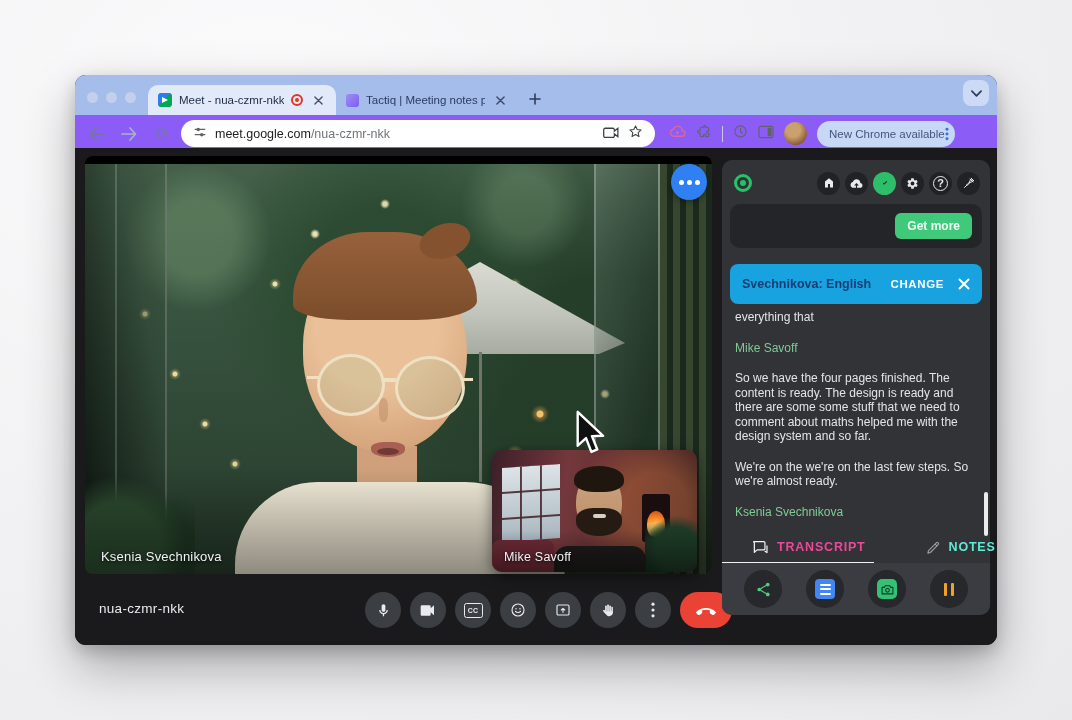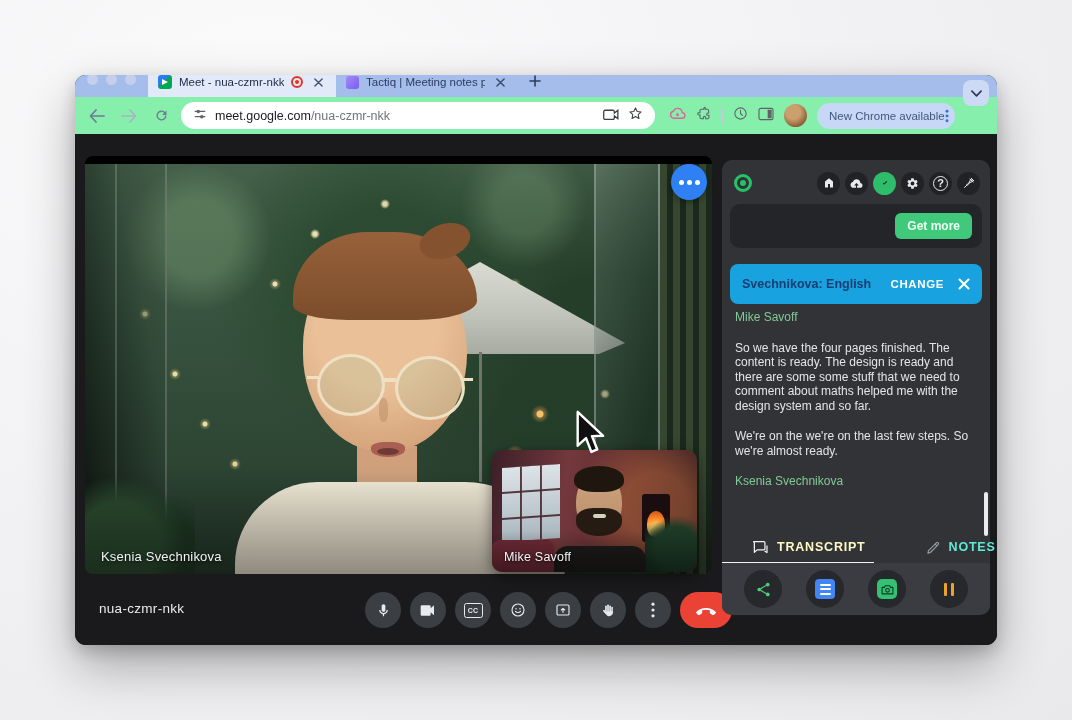--- a/index.html
+++ b/index.html
@@ -10,42 +10,42 @@
     -webkit-font-smoothing:antialiased;
   }
   
   .window{
     position:absolute;left:75px;top:75px;width:922px;height:570px;
     border-radius:11px;overflow:hidden;
     box-shadow:0 22px 50px rgba(0,0,0,.30), 0 6px 16px rgba(0,0,0,.18);
     background:#1a1a1c;
   }
   
-  .tabstrip{height:22px;background:#a4bdea;display:flex;align-items:flex-end;position:relative;}
+  .tabstrip{height:40px;background:#a4bdea;display:flex;align-items:flex-end;position:relative;}
   .traffic{display:flex;gap:8px;align-items:center;height:36px;padding:0 12px 0 12px;}
   .tl{width:11px;height:11px;border-radius:50%;background:#c3cfec;}
   .tab{height:30px;display:flex;align-items:center;gap:7px;padding:0 10px;font-size:11.5px;box-sizing:border-box;}
   .tab .title{white-space:nowrap;overflow:hidden;flex:1;}
   .tab-active{width:188px;background:#e2eafa;border-radius:10px 10px 0 0;color:#1d2a47;}
   .tab-inactive{width:182px;color:#2c3b63;}
   .favicon-meet{width:14px;height:14px;border-radius:3px;flex:0 0 auto;
     background:linear-gradient(135deg,#2b7de9 0 46%,#00a84f 46%);position:relative;}
   .favicon-meet::after{content:"";position:absolute;left:4px;top:4px;border-left:6px solid #fff;
     border-top:3px solid transparent;border-bottom:3px solid transparent;}
   .favicon-tactiq{width:13px;height:13px;border-radius:3px;background:linear-gradient(135deg,#a18df5,#7c5cf0);flex:0 0 auto;}
   .rec-dot{width:12px;height:12px;border-radius:50%;border:2px solid #dc362e;background:#f8e7e5;
     position:relative;flex:0 0 auto;box-sizing:border-box;}
   .rec-dot::after{content:"";position:absolute;left:2px;top:2px;width:4px;height:4px;border-radius:50%;background:#dc362e;}
   .tab-close{width:16px;height:16px;display:flex;align-items:center;justify-content:center;flex:0 0 auto;}
   .tab-close svg{display:block;}
   .newtab{width:26px;height:26px;margin:0 0 3px 4px;display:flex;align-items:center;justify-content:center;}
   .strip-chevron{position:absolute;right:8px;top:5px;width:26px;height:26px;border-radius:8px;
     background:#ccdaf6;display:flex;align-items:center;justify-content:center;}
   
-  .toolbar{height:37px;background:#86efac;display:flex;align-items:center;padding:0 10px;gap:8px;box-sizing:border-box;}
+  .toolbar{height:37px;background:#8b5cf6;display:flex;align-items:center;padding:0 10px;gap:8px;box-sizing:border-box;}
   .navbtn{width:24px;height:24px;display:flex;align-items:center;justify-content:center;color:#64708c;}
   .addr{height:27px;width:474px;background:#ffffff;border-radius:14px;display:flex;align-items:center;
     padding:0 12px;gap:8px;box-sizing:border-box;}
   .addr .host{font-size:12.5px;color:#202124;}
   .addr .path{font-size:12.5px;color:#70757a;margin-left:-8px;}
   .addr-spacer{flex:1;}
   .ext-row{display:flex;align-items:center;gap:10px;margin-left:6px;}
   .tool-sep{width:1px;height:16px;background:#c3cbdd;}
   .avatar{width:23px;height:23px;border-radius:50%;
     background:radial-gradient(circle at 40% 35%, #caa06e 0 35%, #8a5a34 75%, #5f3c22);}
@@ -185,21 +185,21 @@
   .banner .status{font-size:12.5px;font-weight:bold;color:#173e72;}
   .banner .change{margin-left:auto;font-size:11.5px;font-weight:bold;color:#ffffff;letter-spacing:.6px;}
   .banner .bx{margin-left:14px;color:#fff;display:flex;}
   .transcript{position:absolute;left:13px;right:20px;top:150px;height:218px;overflow:hidden;
     font-size:12px;line-height:14.5px;color:#e3e5e8;}
   .transcript p{margin:0 0 16px 0;}
   .speaker{color:#81c995;margin:0 0 12px 0;font-size:12px;}
   .sb-scroll{position:absolute;right:2px;top:332px;width:4px;height:44px;border-radius:2px;background:#ececec;}
   .sb-tabs{position:absolute;left:0;right:0;top:372px;height:30px;display:flex;align-items:center;}
   .sb-tab{display:flex;align-items:center;gap:8px;font-size:12.5px;font-weight:bold;letter-spacing:.8px;}
-  .sb-tab.active{color:#fef9c3;margin-left:30px;}
+  .sb-tab.active{color:#ec4899;margin-left:30px;}
   .sb-tab.idle{color:#5eead4;margin-left:60px;}
   .tab-underline{position:absolute;left:0;top:402px;width:152px;height:2.5px;background:#f1f3f4;}
   .sb-actions{position:absolute;left:0;right:0;bottom:0;height:52px;background:#3a3c41;border-radius:0 0 10px 10px;
     display:flex;align-items:center;justify-content:space-between;padding:0 22px;box-sizing:border-box;}
   .act{width:38px;height:38px;border-radius:50%;background:#26282b;display:flex;align-items:center;justify-content:center;}
   .docs-sq{width:20px;height:20px;border-radius:4px;background:#4285f4;display:flex;flex-direction:column;gap:2.5px;
     align-items:center;justify-content:center;}
   .docs-sq i{width:11px;height:2px;background:#fff;border-radius:1px;}
   .cam-sq{width:20px;height:20px;border-radius:5px;background:#35c173;display:flex;align-items:center;justify-content:center;}
   .pause-ic{display:flex;gap:3.5px;}
@@ -481,20 +481,21 @@
         <span class="status">Svechnikova: English</span>
         <span class="change">CHANGE</span>
         <span class="bx">
           <svg width="12" height="12" viewBox="0 0 12 12">
               <path d="M1.5 1.5l9 9M10.5 1.5l-9 9" stroke="#ffffff" stroke-width="2" stroke-linecap="round"></path>
             </svg>
         </span>
       </div>
 
       <div class="transcript">
+        <p>everything that</p>
         <p class="speaker">Mike Savoff</p>
         <p>So we have the four pages finished. The content is ready. The design is ready and there are some some stuff that we need to comment about maths helped me with the design system and so far.</p>
         <p>We're on the we're on the last few steps. So we're almost ready.</p>
         <p class="speaker">Ksenia Svechnikova</p>
 
       </div>
       <div class="sb-scroll"></div>
 
       <div class="sb-tabs">
         <span class="sb-tab active">

